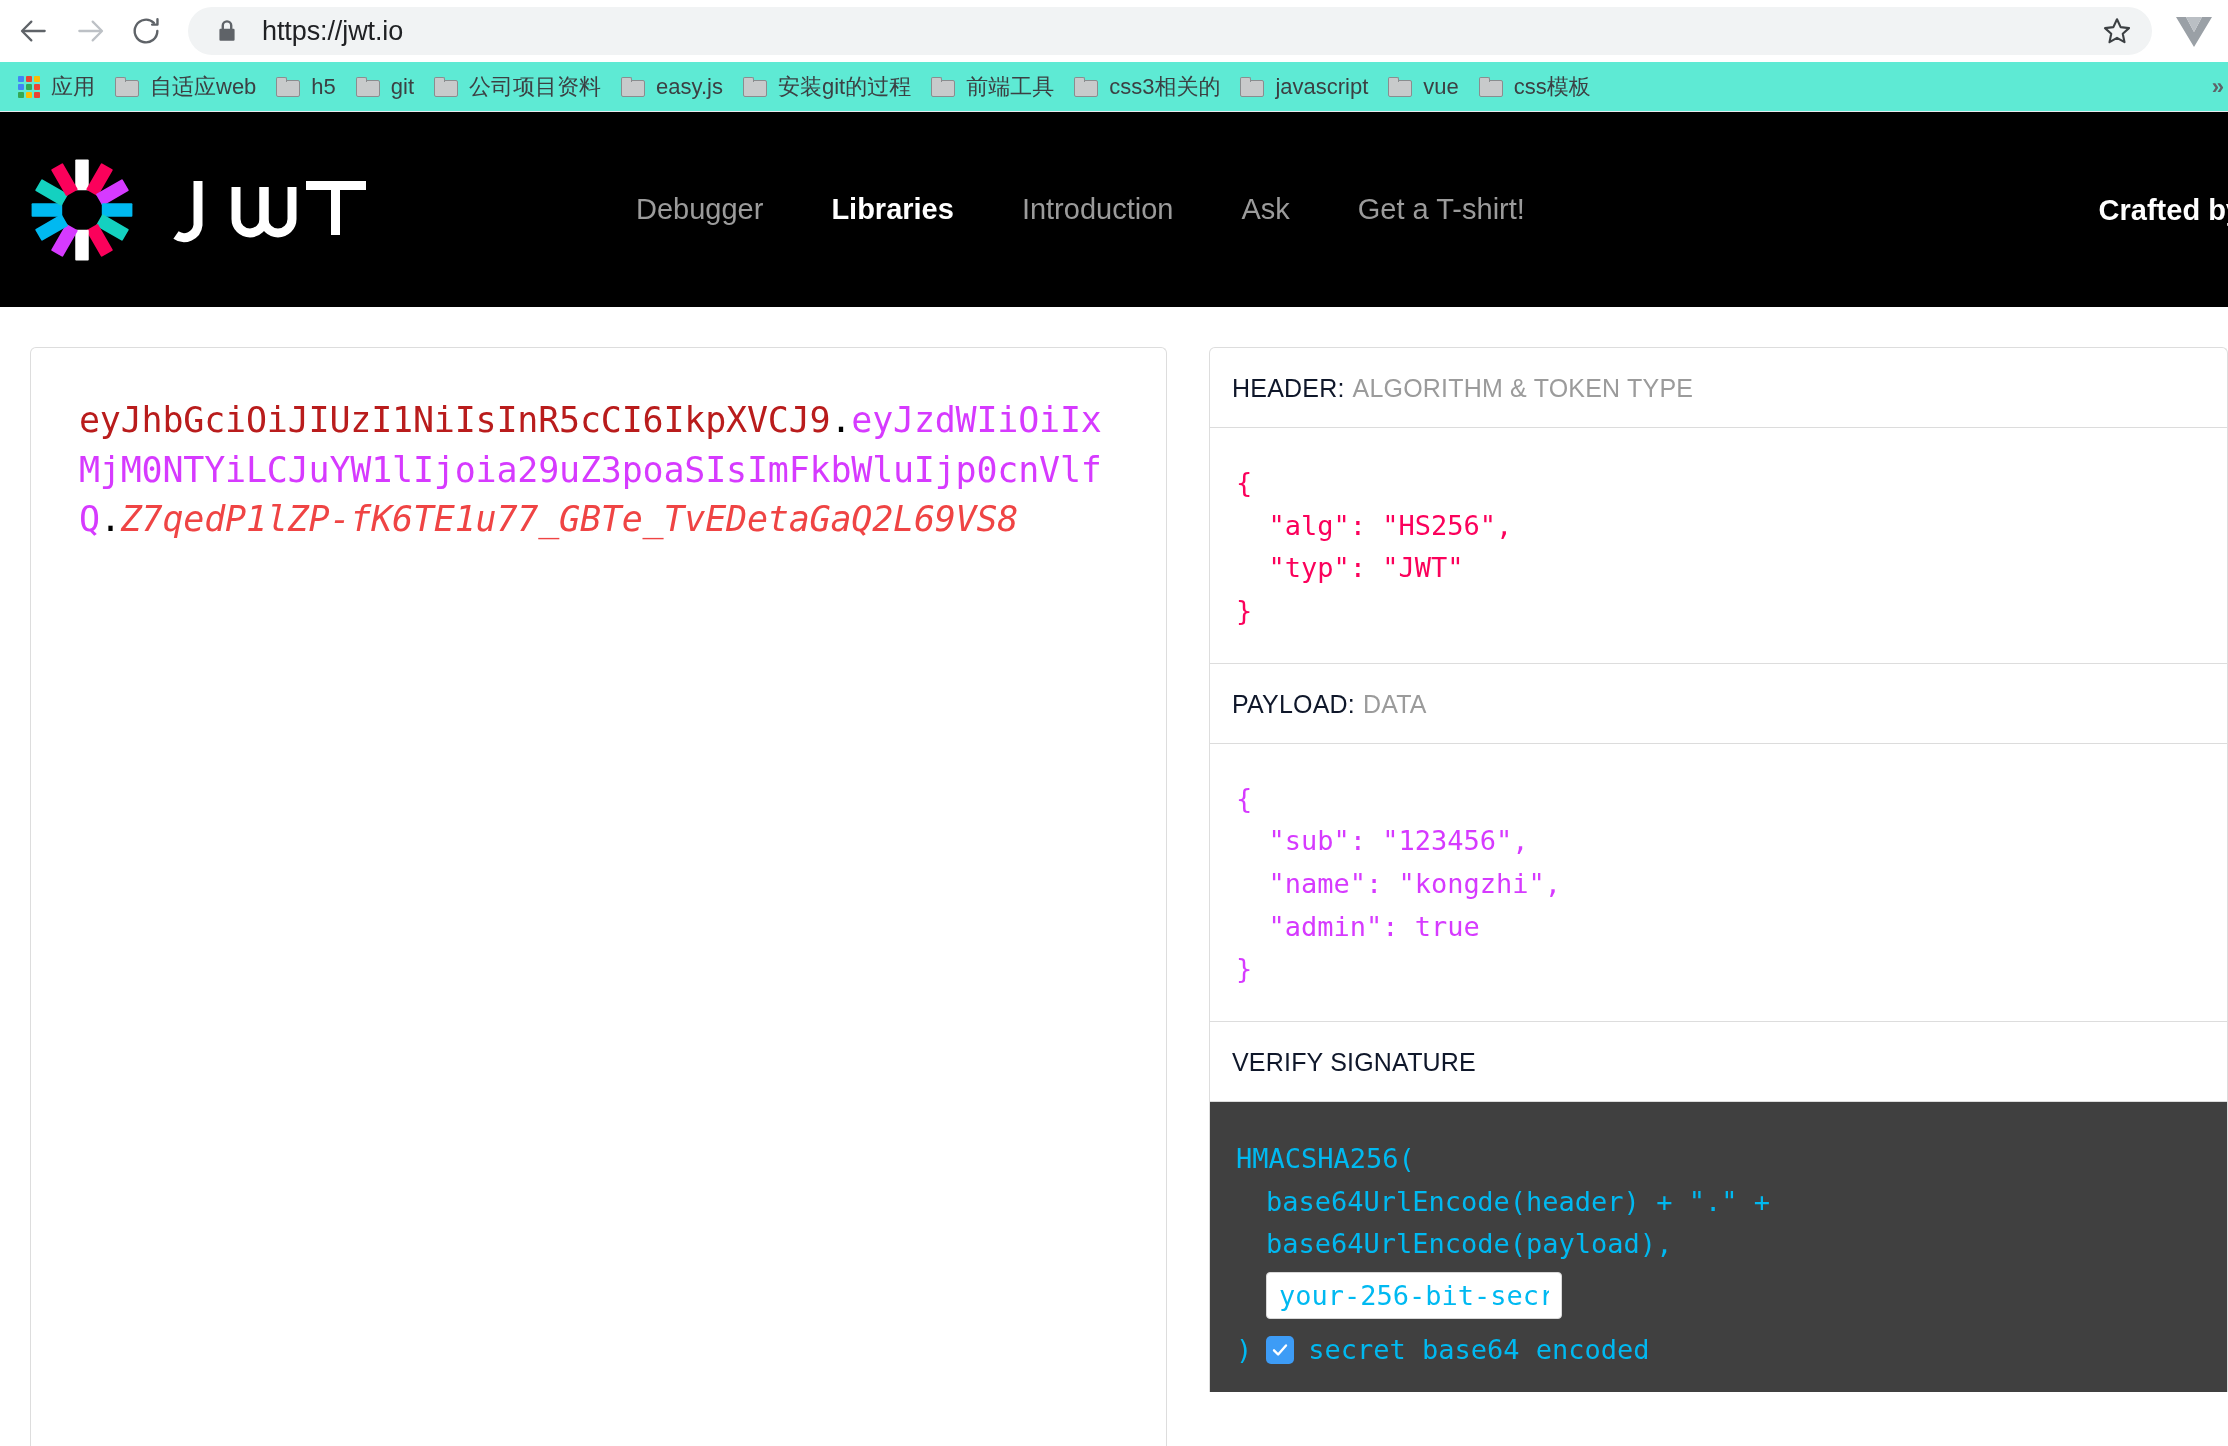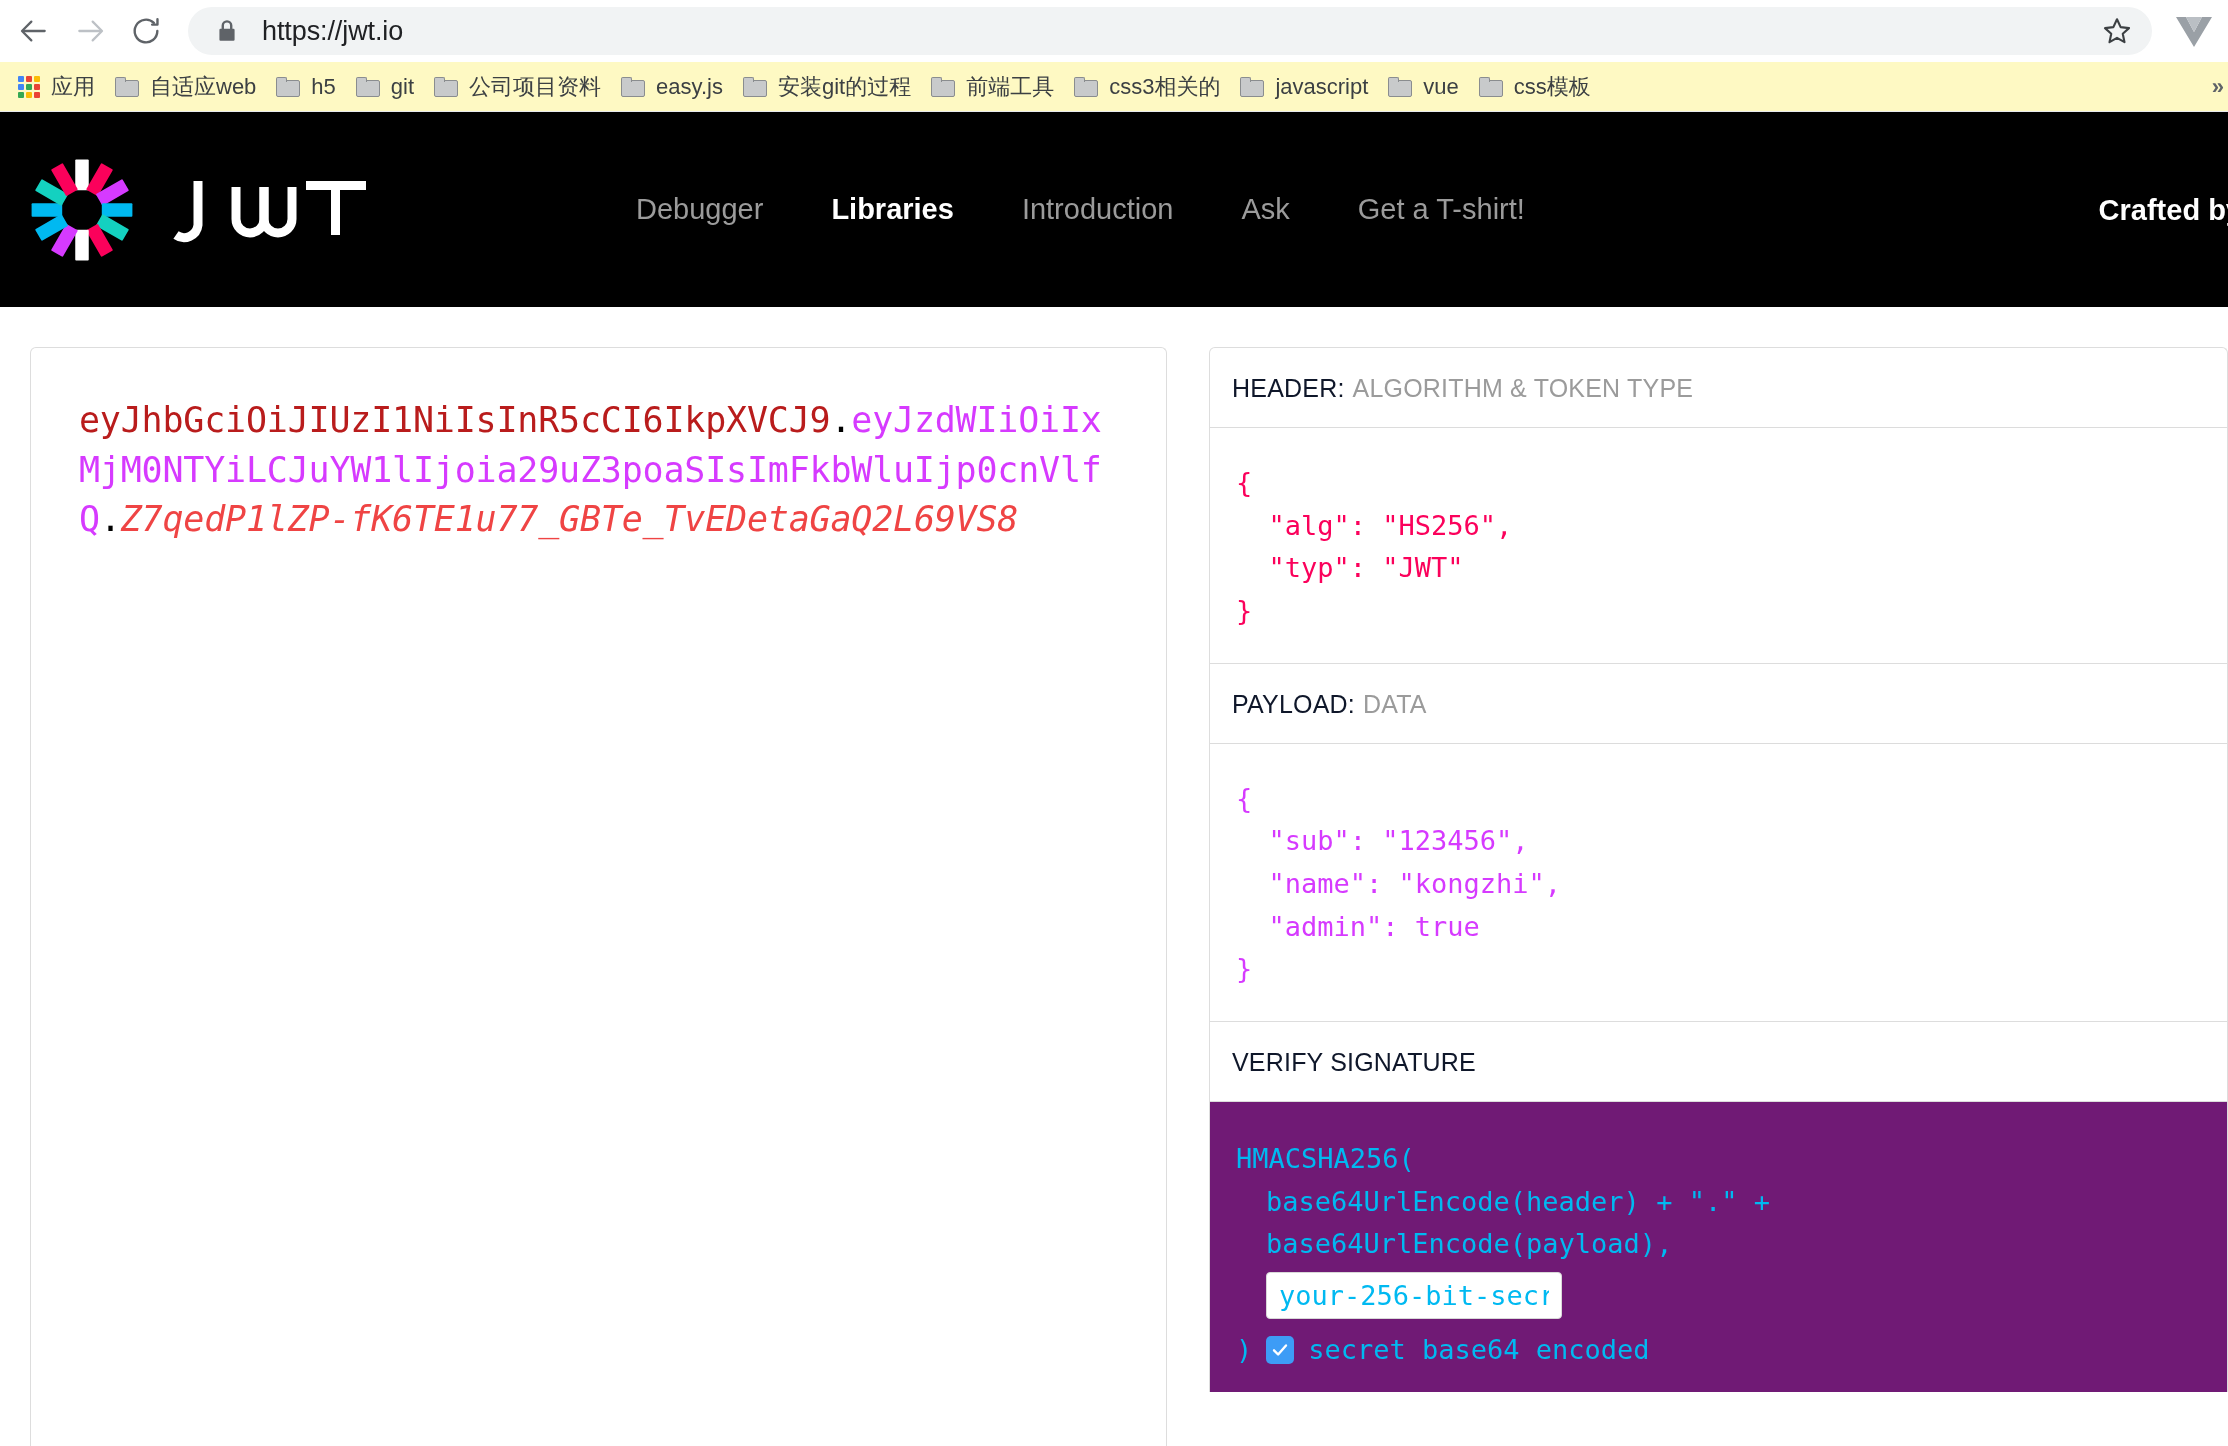--- a/index.html
+++ b/index.html
@@ -50,21 +50,21 @@
   }
   .star-icon { flex: 0 0 auto; color: #5f6368; display: flex; margin-right: 4px; }
   .ext-icon { flex: 0 0 auto; margin-left: 22px; display: flex; }
 
   
   .bookmarks-bar {
     height: 50px;
     display: flex;
     align-items: center;
     padding: 0 6px 0 8px;
-    background: #fef9c3;
+    background: #5eead4;
     border-bottom: 1px solid #e8eaed;
     position: relative;
     overflow: hidden;
   }
   .bookmark {
     display: flex;
     align-items: center;
     height: 38px;
     padding: 0 10px;
     border-radius: 5px;
@@ -207,21 +207,21 @@
     font-family: "DejaVu Sans Mono", "Liberation Mono", monospace;
     font-size: 27px;
     line-height: 1.58;
     white-space: pre;
     overflow: hidden;
   }
   .dec-body.header-body { color: #fb015b; min-height: 178px; }
   .dec-body.payload-body { color: #d63aff; min-height: 212px; }
   .dec-body.sig-body {
     color: #00b9f1;
-    background: #701a75;
+    background: #404040;
     padding: 36px 22px 20px 26px;
   }
   .sig-indent { padding-left: 30px; }
   .secret-input {
     display: inline-block;
     border: 1px solid #d8d8d8;
     border-radius: 4px;
     background: #ffffff;
     color: #00b9f1;
     font-family: "DejaVu Sans Mono", "Liberation Mono", monospace;

